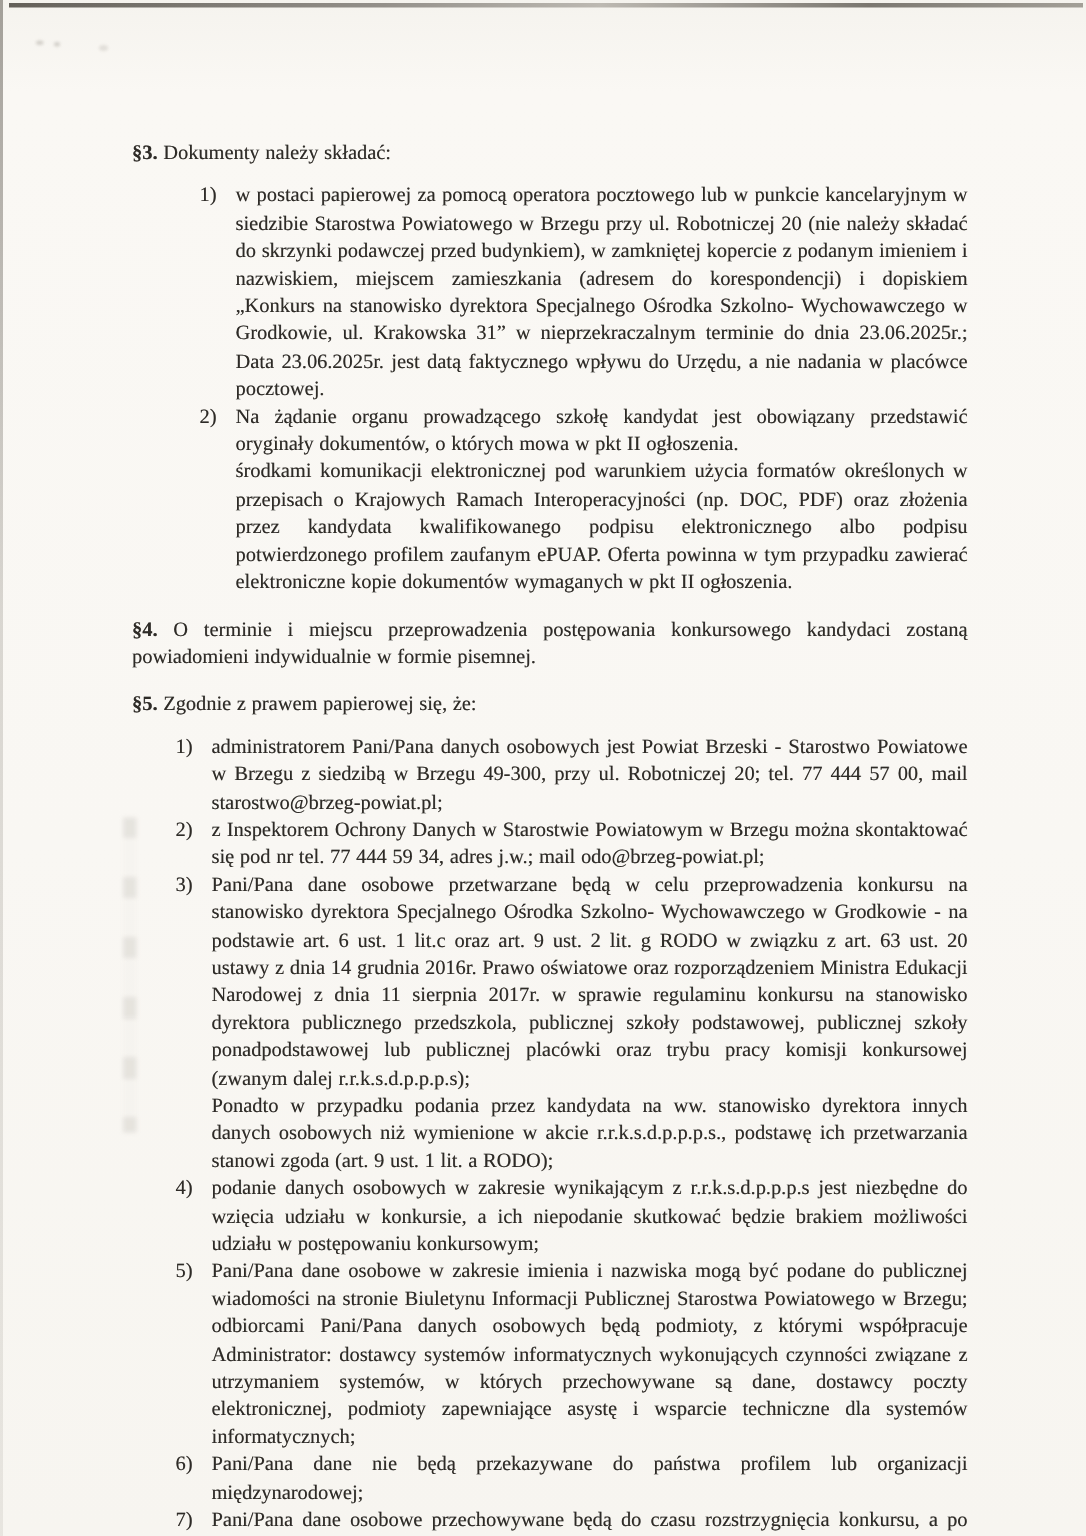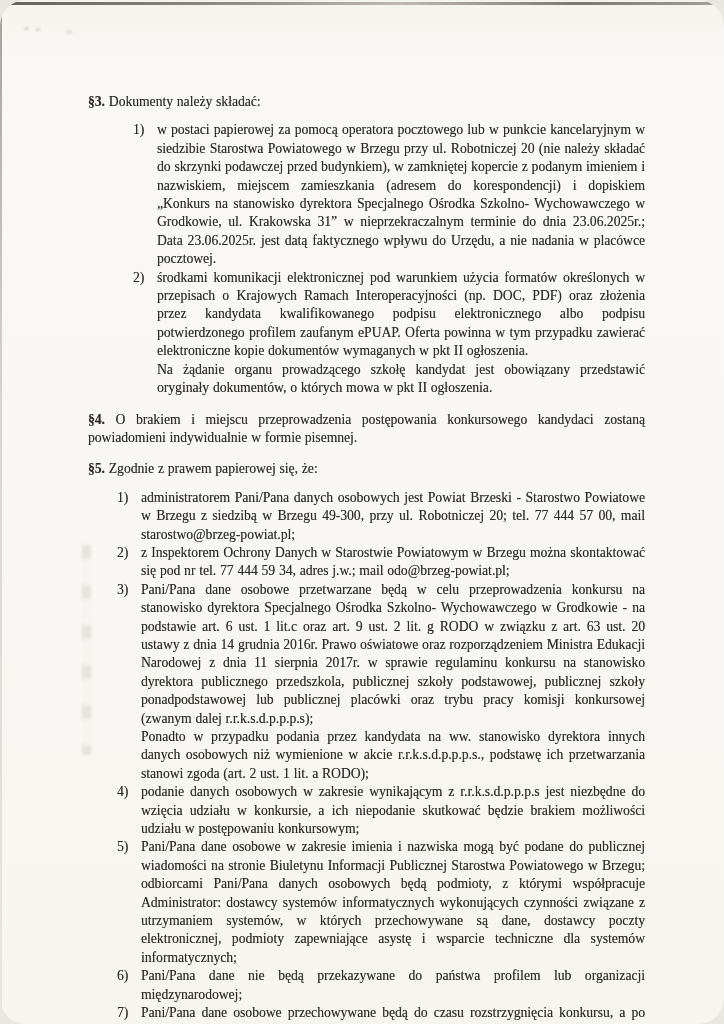--- a/index.html
+++ b/index.html
@@ -5,21 +5,20 @@
   html, body { margin: 0; padding: 0; background: #e9e7e2; }
   .page {
     position: relative;
     width: 724px;
     height: 1024px;
     margin: 0 auto;
     background: linear-gradient(180deg, #f5f3ee 0%, #faf8f4 6%, #f9f7f3 55%, #f7f5f0 100%);
     overflow: hidden;
     font-family: "Liberation Serif", "DejaVu Serif", serif;
     color: #2e2b27;
-    border-radius: 26px;
   }
   .scan-top-edge {
     position: absolute; top: 2px; left: 6px; right: 2px; height: 3px;
     background: linear-gradient(90deg, #55514a 0%, #8a8680 35%, #b7b3ac 55%, #6e6a63 80%, #9b978f 100%);
     filter: blur(0.4px); opacity: 0.9;
   }
   .scan-left-edge {
     position: absolute; top: 0; left: 0; bottom: 0; width: 2px;
     background: linear-gradient(180deg, rgba(95,90,82,0.55), rgba(120,115,105,0.25) 40%, rgba(120,115,105,0.12));
   }
@@ -67,44 +66,44 @@
     <p class="para sec-head"><b class="sec-label">§3.</b> <span>Dokumenty należy składać:</span></p>
 
     <div class="gap-list indent-a">
       <div class="li">
         <span class="marker">1)</span>
         <div class="li-body"><span>w postaci papierowej za pomocą operatora pocztowego lub w punkcie kancelaryjnym w siedzibie Starostwa Powiatowego w Brzegu przy ul. Robotniczej 20 (nie należy składać do skrzynki podawczej przed budynkiem), w zamkniętej kopercie z podanym imieniem i nazwiskiem, miejscem zamieszkania (adresem do korespondencji) i dopiskiem „Konkurs na stanowisko dyrektora Specjalnego Ośrodka Szkolno- Wychowawczego w Grodkowie, ul. Krakowska 31” w nieprzekraczalnym terminie do dnia </span><b>23.06.2025r.</b><span>; Data 23.06.2025r. jest datą faktycznego wpływu do Urzędu, a nie nadania w placówce pocztowej.</span></div>
       </div>
       <div class="li">
         <span class="marker">2)</span>
         <div class="li-body">
+          <p class="para">Na żądanie organu prowadzącego szkołę kandydat jest obowiązany przedstawić oryginały dokumentów, o których mowa w pkt II ogłoszenia.</p>
           <p class="para">środkami komunikacji elektronicznej pod warunkiem użycia formatów określonych w przepisach o Krajowych Ramach Interoperacyjności (np. DOC, PDF) oraz złożenia przez kandydata kwalifikowanego podpisu elektronicznego albo podpisu potwierdzonego profilem zaufanym ePUAP. Oferta powinna w tym przypadku zawierać elektroniczne kopie dokumentów wymaganych w pkt II ogłoszenia.</p>
-          <p class="para">Na żądanie organu prowadzącego szkołę kandydat jest obowiązany przedstawić oryginały dokumentów, o których mowa w pkt II ogłoszenia.</p>
         </div>
       </div>
     </div>
 
-    <p class="para sec-head gap-section"><b class="sec-label">§4.</b> <span>O brakiem i miejscu przeprowadzenia postępowania konkursowego kandydaci zostaną powiadomieni indywidualnie w formie pisemnej.</span></p>
+    <p class="para sec-head gap-section"><b class="sec-label">§4.</b> <span>O terminie i miejscu przeprowadzenia postępowania konkursowego kandydaci zostaną powiadomieni indywidualnie w formie pisemnej.</span></p>
 
     <p class="para sec-head gap-section"><b class="sec-label">§5.</b> <span>Zgodnie z prawem papierowej się, że:</span></p>
 
     <div class="gap-list indent-b">
       <div class="li">
         <span class="marker">1)</span>
         <div class="li-body">administratorem Pani/Pana danych osobowych jest Powiat Brzeski - Starostwo Powiatowe w Brzegu z siedzibą w Brzegu 49-300, przy ul. Robotniczej 20; tel. 77 444 57 00, mail starostwo@brzeg-powiat.pl;</div>
       </div>
       <div class="li">
         <span class="marker">2)</span>
         <div class="li-body">z Inspektorem Ochrony Danych w Starostwie Powiatowym w Brzegu można skontaktować się pod nr tel. 77 444 59 34, adres j.w.; mail odo@brzeg-powiat.pl;</div>
       </div>
       <div class="li">
         <span class="marker">3)</span>
         <div class="li-body">
           <p class="para">Pani/Pana dane osobowe przetwarzane będą w celu przeprowadzenia konkursu na stanowisko dyrektora Specjalnego Ośrodka Szkolno- Wychowawczego w Grodkowie - na podstawie art. 6 ust. 1 lit.c oraz art. 9 ust. 2 lit. g RODO w związku z art. 63 ust. 20 ustawy z dnia 14 grudnia 2016r. Prawo oświatowe oraz rozporządzeniem Ministra Edukacji Narodowej z dnia 11 sierpnia 2017r. w sprawie regulaminu konkursu na stanowisko dyrektora publicznego przedszkola, publicznej szkoły podstawowej, publicznej szkoły ponadpodstawowej lub publicznej placówki oraz trybu pracy komisji konkursowej (zwanym dalej r.r.k.s.d.p.p.p.s);</p>
-          <p class="para">Ponadto w przypadku podania przez kandydata na ww. stanowisko dyrektora innych danych osobowych niż wymienione w akcie r.r.k.s.d.p.p.p.s., podstawę ich przetwarzania stanowi zgoda (art. 2 ust. 1 lit. a RODO);</p>
+          <p class="para">Ponadto w przypadku podania przez kandydata na ww. stanowisko dyrektora innych danych osobowych niż wymienione w akcie r.r.k.s.d.p.p.p.s., podstawę ich przetwarzania stanowi zgoda (art. 9 ust. 1 lit. a RODO);</p>
         </div>
       </div>
       <div class="li">
         <span class="marker">4)</span>
         <div class="li-body">podanie danych osobowych w zakresie wynikającym z r.r.k.s.d.p.p.p.s jest niezbędne do wzięcia udziału w konkursie, a ich niepodanie skutkować będzie brakiem możliwości udziału w postępowaniu konkursowym;</div>
       </div>
       <div class="li">
         <span class="marker">5)</span>
         <div class="li-body">Pani/Pana dane osobowe w zakresie imienia i nazwiska mogą być podane do publicznej wiadomości na stronie Biuletynu Informacji Publicznej Starostwa Powiatowego w Brzegu; odbiorcami Pani/Pana danych osobowych będą podmioty, z którymi współpracuje Administrator: dostawcy systemów informatycznych wykonujących czynności związane z utrzymaniem systemów, w których przechowywane są dane, dostawcy poczty elektronicznej, podmioty zapewniające asystę i wsparcie techniczne dla systemów informatycznych;</div>
       </div>

